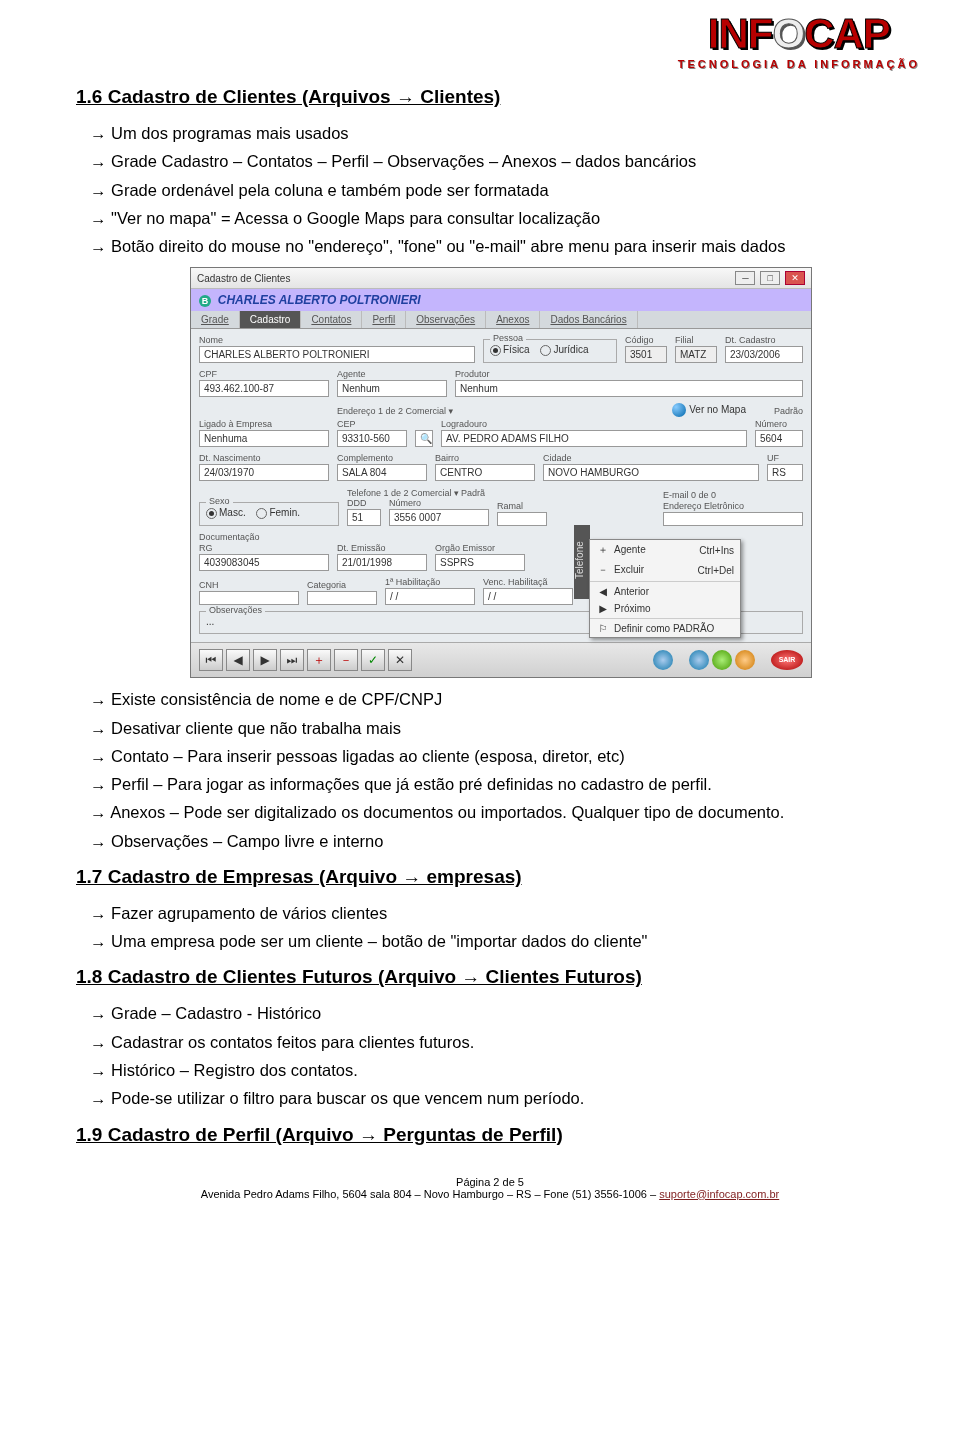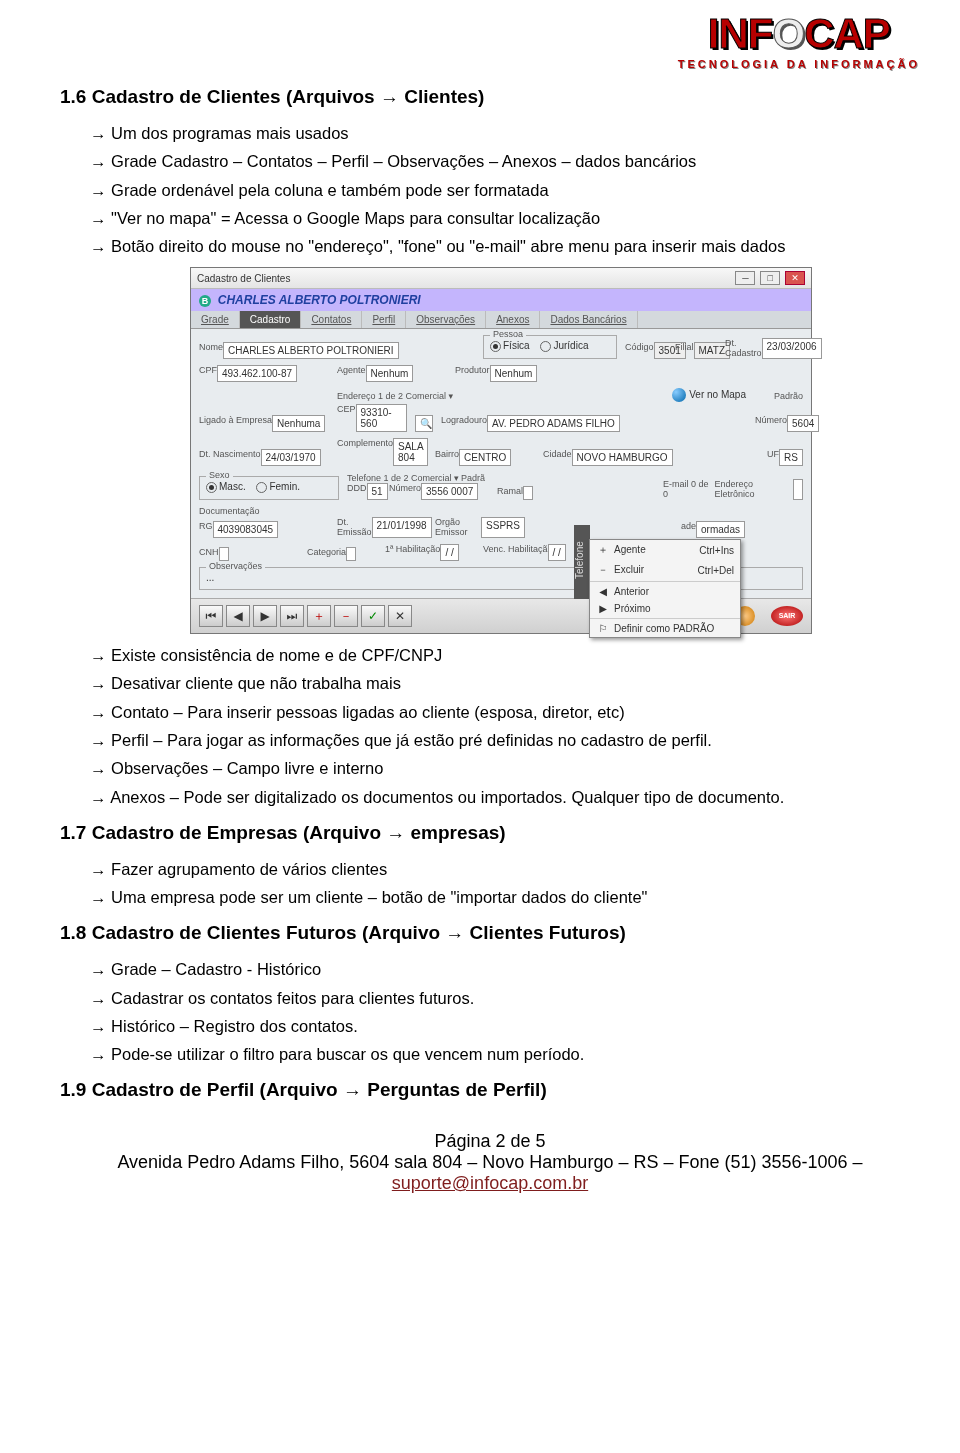--- a/index.html
+++ b/index.html
@@ -38,21 +38,22 @@
     font-family: Arial, sans-serif;
     font-size: 11px;
     font-weight: bold;
     color: #B70000;
     letter-spacing: 3px;
     text-shadow: 1px 1px 0 #888;
   }
   h2.section {
     font-size: 19px;
     font-weight: bold;
-    margin: 14px 0 14px 0;
+    text-decoration: underline;
+    margin: 14px 0 14px 16px;
   }
   .body-text {
     font-size: 16.5px;
     line-height: 1.35;
     margin: 6px 0 6px 30px;
     text-align: justify;
   }
   .screenshot {
     margin: 10px 0 10px 130px;
     width: 620px;
@@ -102,21 +103,21 @@
     border-right: 1px solid #bbb;
     color: #555;
     text-decoration: underline;
   }
   .ss-tabs div.active { background: #555; color: #fff; text-decoration: none; }
   .ss-body {
     padding: 6px 8px 8px 8px;
     position: relative;
   }
   .row { display: flex; gap: 8px; margin-bottom: 6px; align-items: flex-end; }
-  .fld { display: flex; flex-direction: row; }
+  .fld { display: flex; flex-direction: column; }
   .lbl { font-size: 9px; color: #555; margin-bottom: 1px; }
   .inp {
     border: 1px solid #999;
     background: #fff;
     padding: 2px 4px;
     font-size: 10px;
     color: #333;
     min-height: 14px;
     box-sizing: border-box;
   }
@@ -187,21 +188,21 @@
     background: radial-gradient(#ace,#17a); border:none;
   }
   .tool-btns .sair {
     width:32px; border-radius:50%;
     background: radial-gradient(#f77,#a00);
     color:#fff; font-size:7px; font-weight:bold;
     border:none;
   }
   .foot {
     text-align:center;
-    font-size:18px;
+    font-size:11px;
     margin-top: 30px;
   }
   .foot .lnk { color: #7f1d1d; text-decoration: underline; }
 </style>
 </head>
 <body>
 
 <div class="page">
 
   <div class="logo-wrap">
@@ -453,22 +454,22 @@
         <span style="width:10px;border:none;background:none"></span>
         <span class="sair">SAIR</span>
       </div>
     </div>
   </div>
 
   <div class="body-text">→ Existe consistência de nome e de CPF/CNPJ</div>
   <div class="body-text">→ Desativar cliente que não trabalha mais</div>
   <div class="body-text">→ Contato – Para inserir pessoas ligadas ao cliente (esposa, diretor, etc)</div>
   <div class="body-text">→ Perfil – Para jogar as informações que já estão pré definidas no cadastro de perfil.</div>
+  <div class="body-text">→ Anexos – Pode ser digitalizado os documentos ou importados. Qualquer tipo de documento.</div>
   <div class="body-text">→ Observações – Campo livre e interno</div>
-  <div class="body-text">→ Anexos – Pode ser digitalizado os documentos ou importados. Qualquer tipo de documento.</div>
 
   <h2 class="section">1.7 Cadastro de Empresas (Arquivo → empresas)</h2>
   <div class="body-text">→ Fazer agrupamento de vários clientes</div>
   <div class="body-text">→ Uma empresa pode ser um cliente – botão de "importar dados do cliente"</div>
 
   <h2 class="section">1.8 Cadastro de Clientes Futuros (Arquivo → Clientes Futuros)</h2>
   <div class="body-text">→ Grade – Cadastro - Histórico</div>
   <div class="body-text">→ Cadastrar os contatos feitos para clientes futuros.</div>
   <div class="body-text">→ Histórico – Registro dos contatos.</div>
   <div class="body-text">→ Pode-se utilizar o filtro para buscar os que vencem num período.</div>

